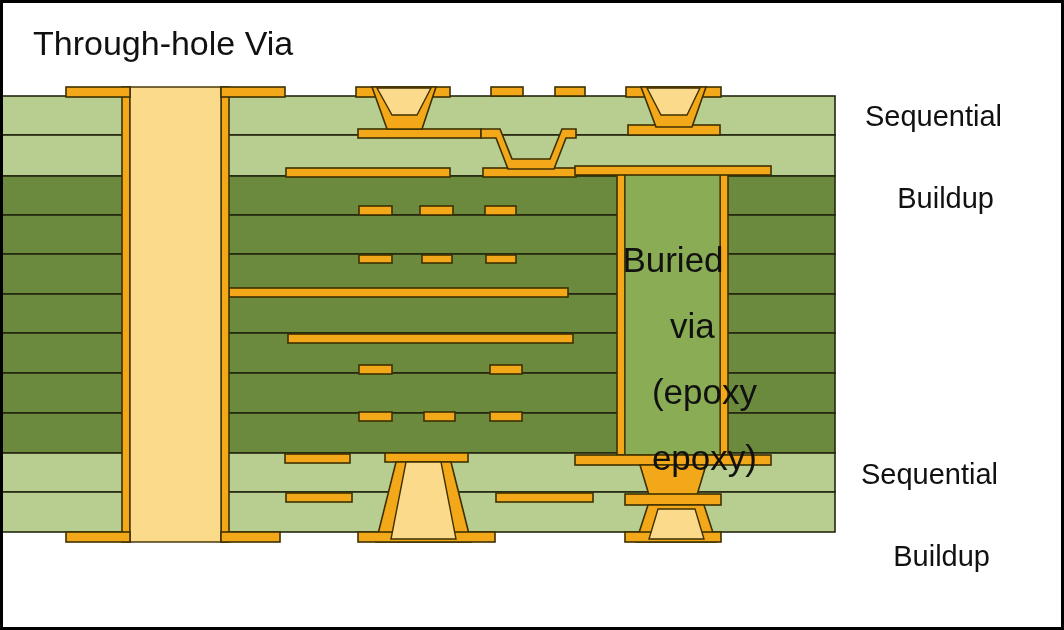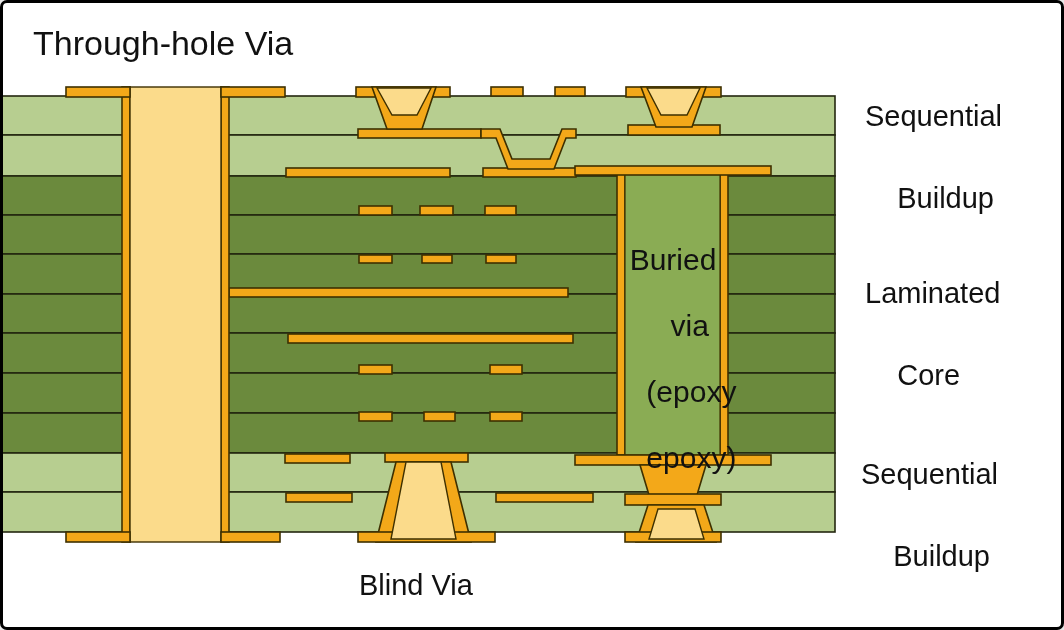--- a/index.html
+++ b/index.html
@@ -1,21 +1,21 @@
 <!DOCTYPE html>
 <html style="--background: #ffffff; --frame-border: #000000; --dielectric-light: #b7ce90; --dielectric-dark: #6b8a3d; --copper: #f3a819; --copper-outline: #3e3000; --via-fill: #fbdb8b; --buried-fill: #8aac54; --layer-line: #23270f; --text: #111111;"><head>
 <meta charset="utf-8">
 <style>
   html,body{margin:0;padding:0;background:#e8e8e8;}
   #frame{
     position:relative;
     width:1064px;height:630px;
     background:var(--background);
     border:3px solid var(--frame-border);
-    border-radius:7px;
+    border-radius:0;
     box-sizing:border-box;
     overflow:hidden;
     font-family:"Liberation Sans", sans-serif;
   }
   #diagram{position:absolute;left:0;top:0;}
   
   .lg{fill:var(--dielectric-light);stroke:var(--layer-line);stroke-width:1.6;}
   .dg{fill:var(--dielectric-dark);stroke:var(--layer-line);stroke-width:1.6;}
   .cu{fill:var(--copper);stroke:var(--copper-outline);stroke-width:1.6;}
   .tan{fill:var(--via-fill);stroke:var(--copper-outline);stroke-width:1.4;}
@@ -24,21 +24,21 @@
     position:absolute;color:var(--text);
     font-size:29px;line-height:41px;white-space:pre;
   }
   #title-label{left:30px;top:20px;font-size:34px;}
   #seq-top-label{left:862px;top:93px;}
   #core-label{left:862px;top:270px;}
   #seq-bottom-label{left:858px;top:451px;}
   #blind-label{left:356px;top:562px;}
   #buried-label{
     left:610px;top:240px;width:120px;
-    text-align:center;font-size:30px;line-height:33px;
+    text-align:center;font-size:35px;line-height:33px;
   }
 </style>
 </head>
 <body>
 
 <div id="frame">
 
   <svg id="diagram" width="1064" height="630" viewBox="0 0 1064 630">
 
     <g>
@@ -145,25 +145,22 @@
       <rect class="cu" x="622" y="529" width="96" height="10"></rect>
       <polygon class="tan" points="655,506 692,506 701,536 646,536"></polygon>
     </g>
   </svg>
 
   <div class="label" id="title-label">Through-hole Via</div>
 
   <div class="label" id="seq-top-label"><span>Sequential</span><br>
     <span>Buildup</span></div>
 
-  <div class="label" id="core-label"><span>Laminated</span><br>
-    <span>Core</span></div>
 
   <div class="label" id="seq-bottom-label"><span>Sequential</span><br>
     <span>Buildup</span></div>
 
-  <div class="label" id="blind-label">Blind Via</div>
 
   <div class="label" id="buried-label"><span>Buried</span><br>
     <span>via</span><br>
     <span>(epoxy</span><br>
     <span>epoxy)</span></div>
 </div>
 
 </body></html>

